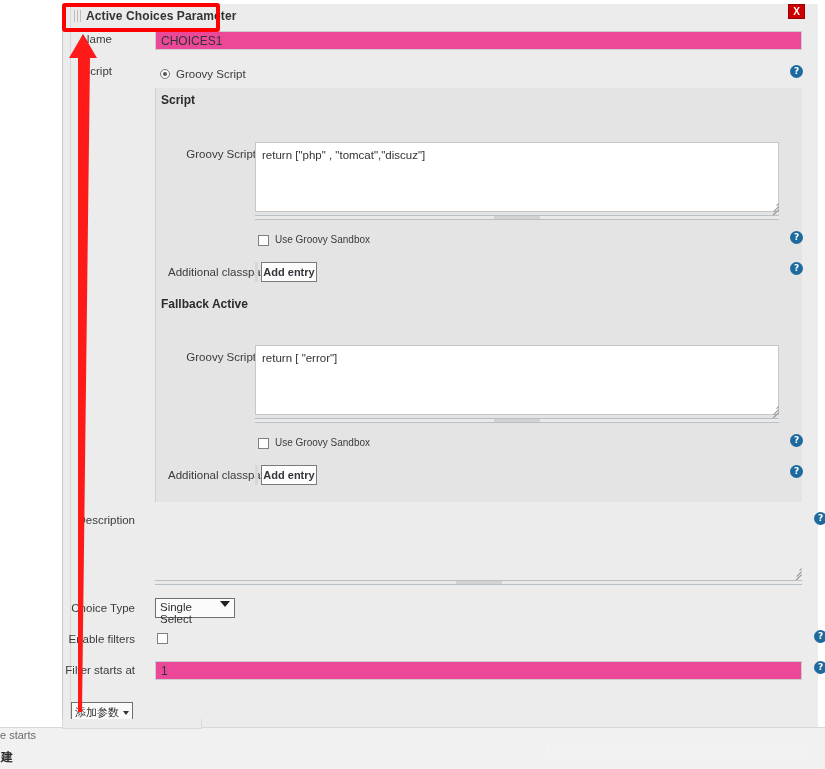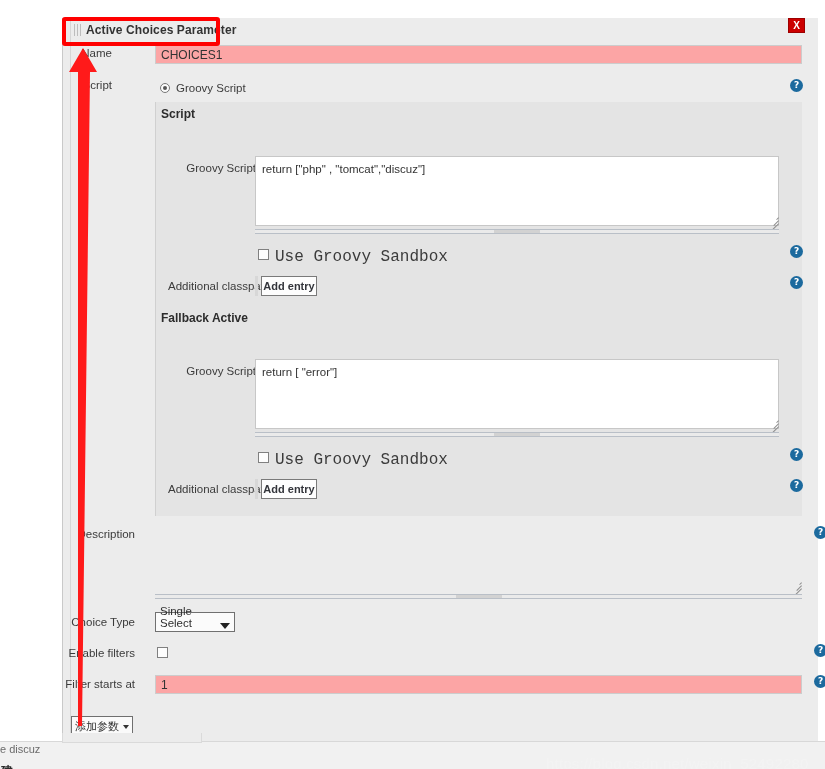--- a/index.html
+++ b/index.html
@@ -13,21 +13,21 @@
     font-family: "Liberation Sans", "DejaVu Sans", sans-serif;
     font-size: 12px;
     color: #333333;
     position: relative;
     overflow: hidden;
   }
 
   
   #page {
     position: absolute;
-    left: 0; top: 14px;
+    left: 0; top: 0;
     width: 825px;
     height: 689px;
     background: #ffffff;
   }
 
   
   .config-panel {
     position: absolute;
     left: 62px;
     top: 4px;
@@ -109,21 +109,21 @@
   .sub-label {
     position: absolute;
     font-size: 11.5px;
     color: #3b3b3b;
     text-align: right;
     white-space: nowrap;
   }
 
   .text-input {
     position: absolute;
-    background: #fca5a5;
+    background: #ec4899;
     border: 1px solid #cccccc;
     box-sizing: border-box;
     font-family: "Liberation Sans", sans-serif;
     font-size: 12px;
     color: #333;
     padding: 3px 5px;
     outline: none;
   }
 
   
@@ -236,24 +236,23 @@
     position: absolute;
     width: 11px;
     height: 11px;
     border: 1px solid #808080;
     background: #fdfdfd;
     box-sizing: border-box;
     cursor: pointer;
   }
   .cb-label {
     position: absolute;
-    font-size: 16px;
+    font-size: 10px;
     color: #3b3b3b;
     white-space: nowrap;
-    font-family: Liberation Mono, monospace;
   }
 
   
   .btn {
     position: absolute;
     background: #fdfdfd;
     border: 1px solid #7a7a7a;
     box-sizing: border-box;
     font-family: "Liberation Sans", sans-serif;
     font-size: 11px;
@@ -288,21 +287,21 @@
   
   .select-box {
     position: absolute;
     background: #fbfbfb;
     border: 1px solid #707070;
     box-sizing: border-box;
     font-size: 11.5px;
     color: #2f2f2f;
     padding: 2px 4px;
     display: flex;
-    align-items: flex-end;
+    align-items: flex-start;
     justify-content: space-between;
     gap: 8px;
     cursor: pointer;
   }
   .caret {
     width: 0; height: 0;
     border-left: 5px solid transparent;
     border-right: 5px solid transparent;
     border-top: 6px solid #222;
     flex: 0 0 auto;
@@ -501,21 +500,21 @@
   <input class="text-input" type="text" style="left: 155px; top: 661px; width: 647px; height: 19px;" value="1">
   <div class="help" style="left:814px; top:661px;">?</div>
 
   <div class="add-param-btn">
     <span>添加参数</span>
     <span class="tri"></span>
   </div>
 
   <div class="page-footer"></div>
   <div class="footer-stub"></div>
-  <div class="footer-text-a">e discuz</div>
+  <div class="footer-text-a">e starts</div>
   <div class="footer-text-b">建</div>
 
   <div class="watermark">https://blog.csdn.net/weixin_52492280</div>
 
   <svg id="annotation" viewBox="0 0 825 769" width="825" height="769">
 
     <polygon points="83,34 97,58 90,58 82,712 78,712 78,58 69,58" fill="#ff1a1a"></polygon>
   </svg>
   <div class="anno-box"></div>
 

